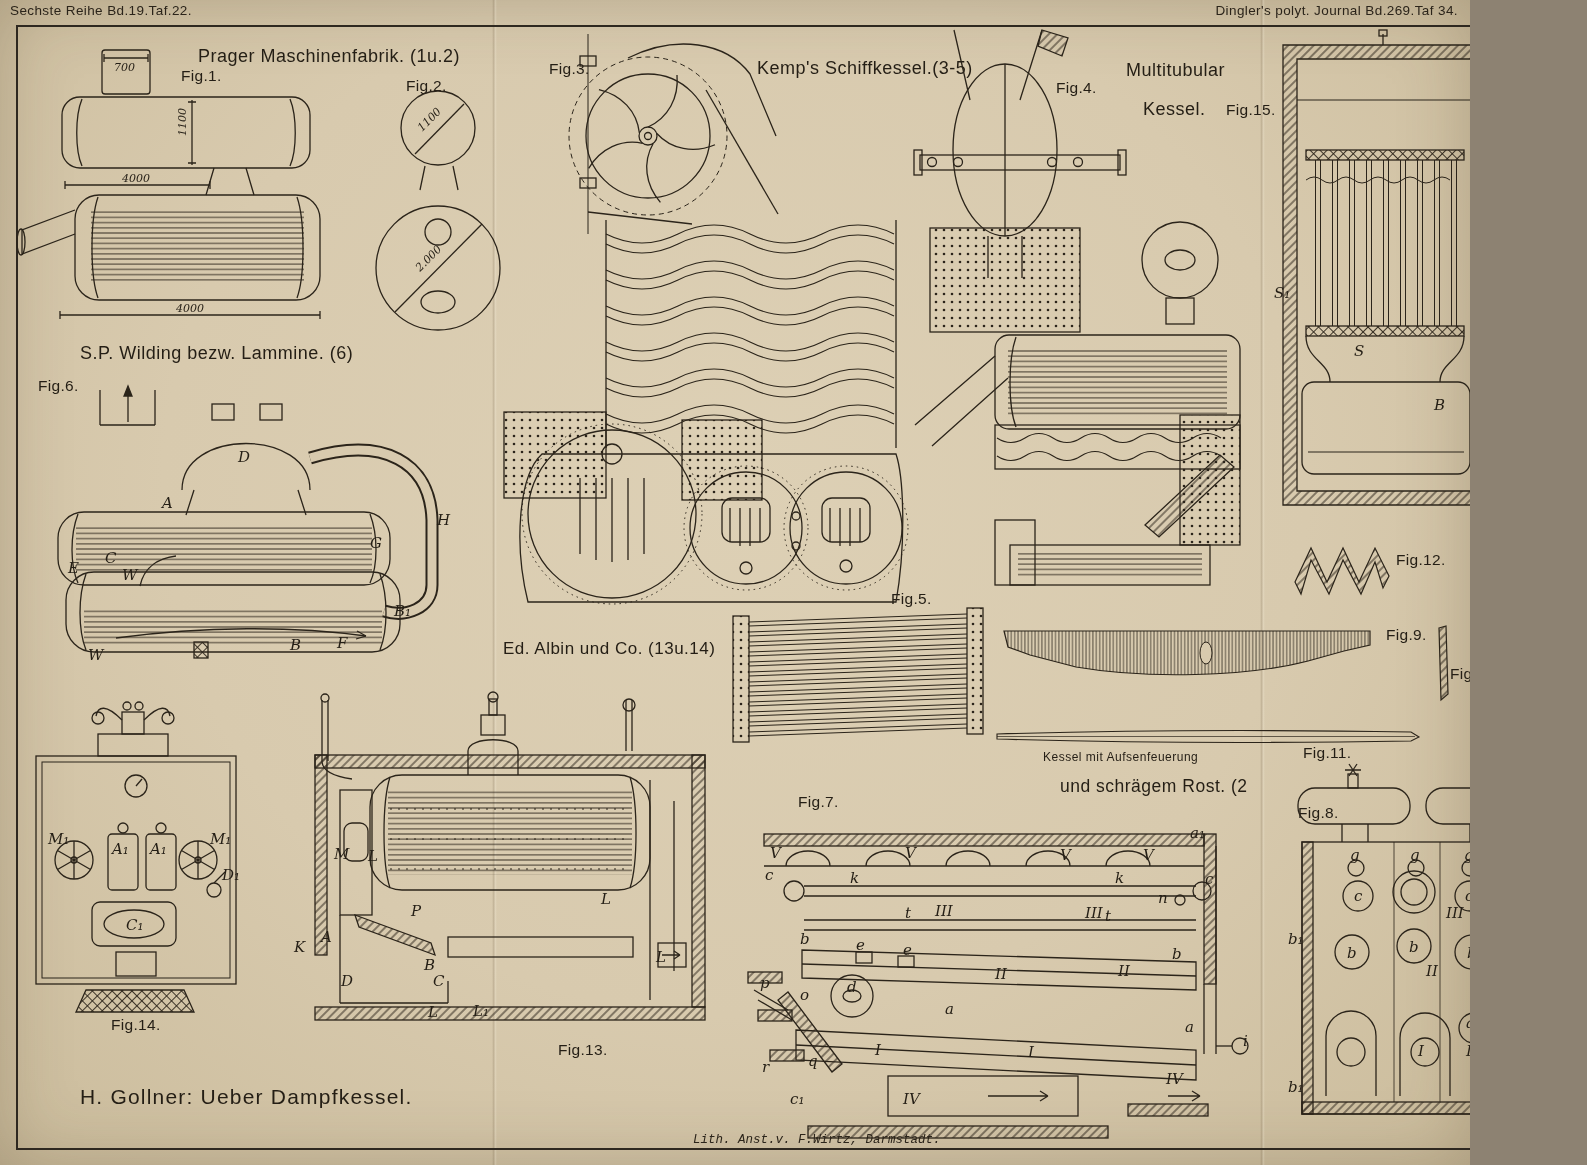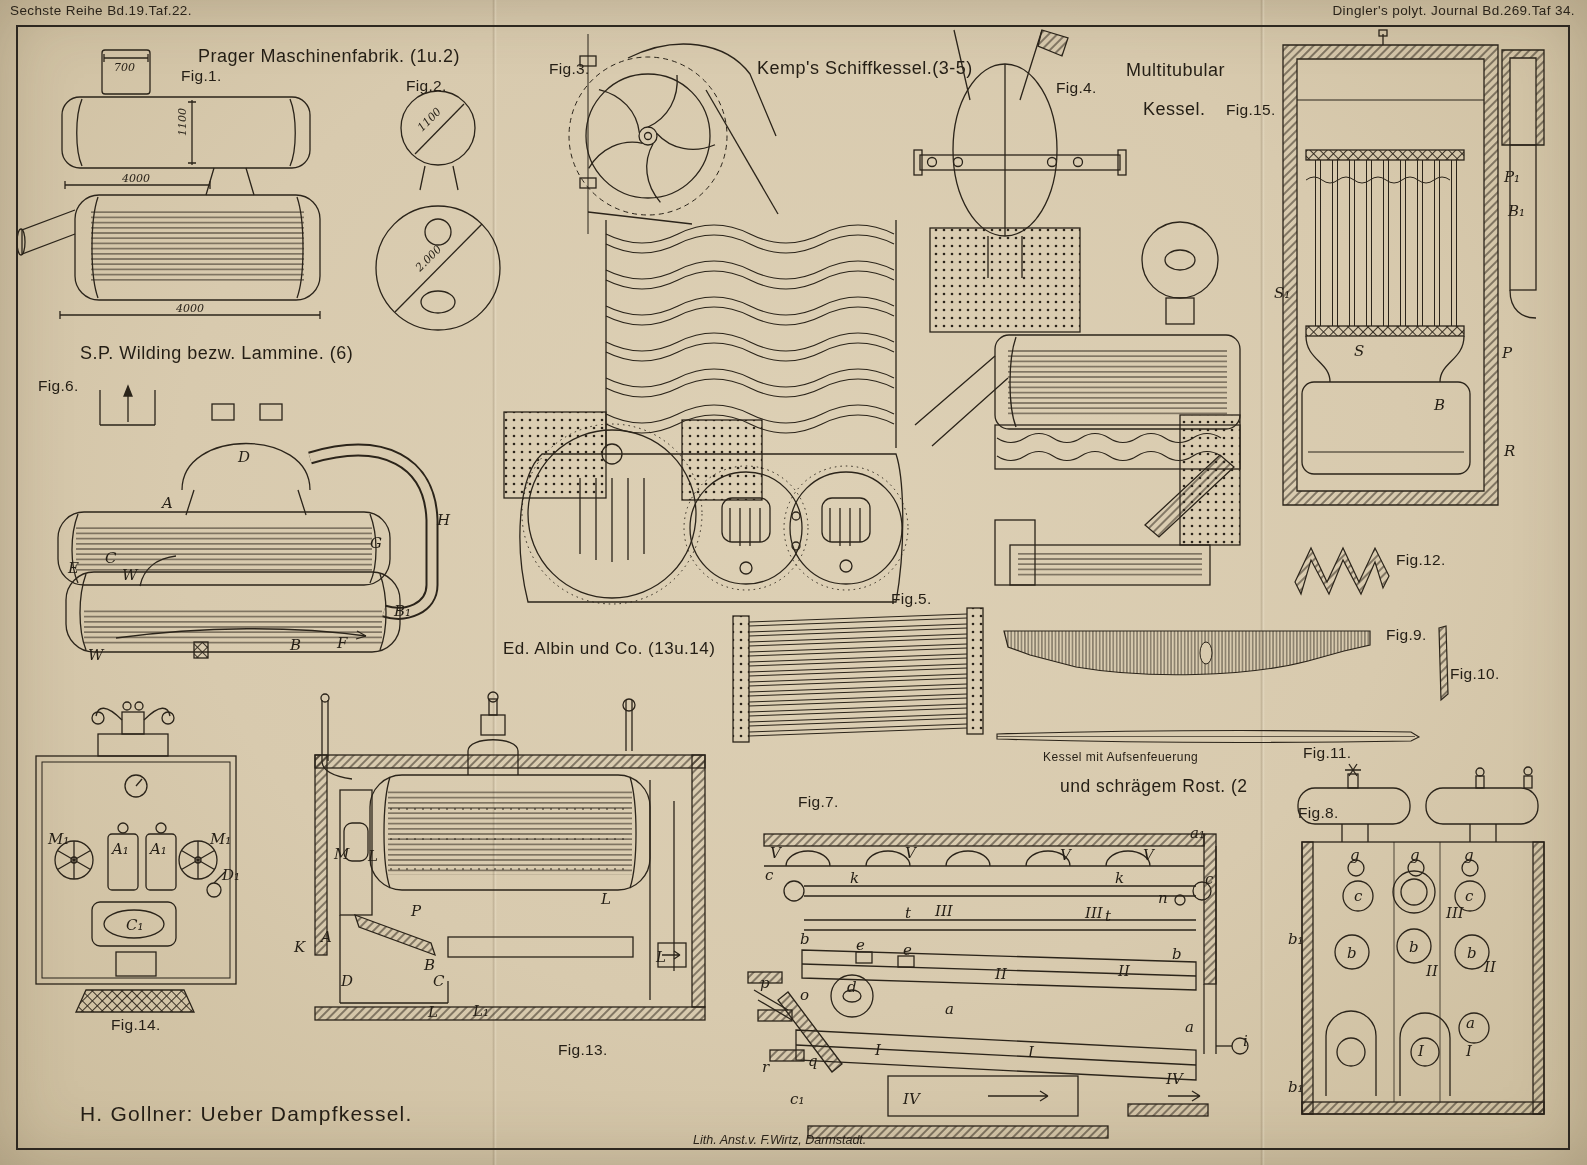--- a/index.html
+++ b/index.html
@@ -1,33 +1,33 @@
 <!DOCTYPE html>
 <html><head>
 <meta charset="utf-8">
 <style>
   * { box-sizing: border-box; }
   html, body { margin:0; padding:0; }
   body { background:#8d8272; }
   .plate {
-    position:relative; width:1587px; height:1165px; overflow:hidden;
+    position:relative; width:1470px; height:1165px; overflow:hidden;
     background: radial-gradient(ellipse at 50% 42%, #ddd0b5 0%, #d8caae 55%, #cbbc9c 100%);
     color:#272119;
     font-family:"Liberation Sans", sans-serif;
     box-shadow: inset 0 0 70px rgba(70,55,30,.25);
   }
   .frame { position:absolute; left:16px; top:25px; width:1554px; height:1125px;
            border:2px solid #2e2820; }
   .crease { position:absolute; top:0; bottom:0; width:5px; pointer-events:none;
             background:linear-gradient(90deg, rgba(90,72,48,0), rgba(90,72,48,.18), rgba(255,250,235,.20), rgba(90,72,48,0)); }
   .htext   { position:absolute; font-size:13.5px; letter-spacing:.4px; color:#2b241a; white-space:nowrap; }
   .caption { position:absolute; font-size:18px;  letter-spacing:.5px; color:#241e15; white-space:nowrap; }
   .figlabel{ position:absolute; font-size:15.5px; letter-spacing:.3px; color:#241e15; white-space:nowrap;text-align:center; }
-  .title   { position:absolute; font-size:21px; letter-spacing:1.2px; color:#241e15; white-space:nowrap;margin-top:17px; }
-  .credit  { position:absolute; font-family:Liberation Sans, sans-serif; font-style:italic; font-size:12.5px; color:#2b241a; white-space:nowrap; }
+  .title   { position:absolute; font-size:21px; letter-spacing:1.2px; color:#241e15; white-space:nowrap; }
+  .credit  { position:absolute; font-family:Liberation Mono, monospace; font-style:italic; font-size:12.5px; color:#2b241a; white-space:nowrap; }
   svg.fig { position:absolute; overflow:visible; }
   svg text { font-family:"DejaVu Serif", serif; font-style:italic; font-size:15px; fill:#241e15; }
   svg text.dim { font-size:11px; }
 </style>
 </head>
 <body>
 
 <div class="plate">
 
   <svg width="0" height="0" style="position:absolute" aria-hidden="true">

